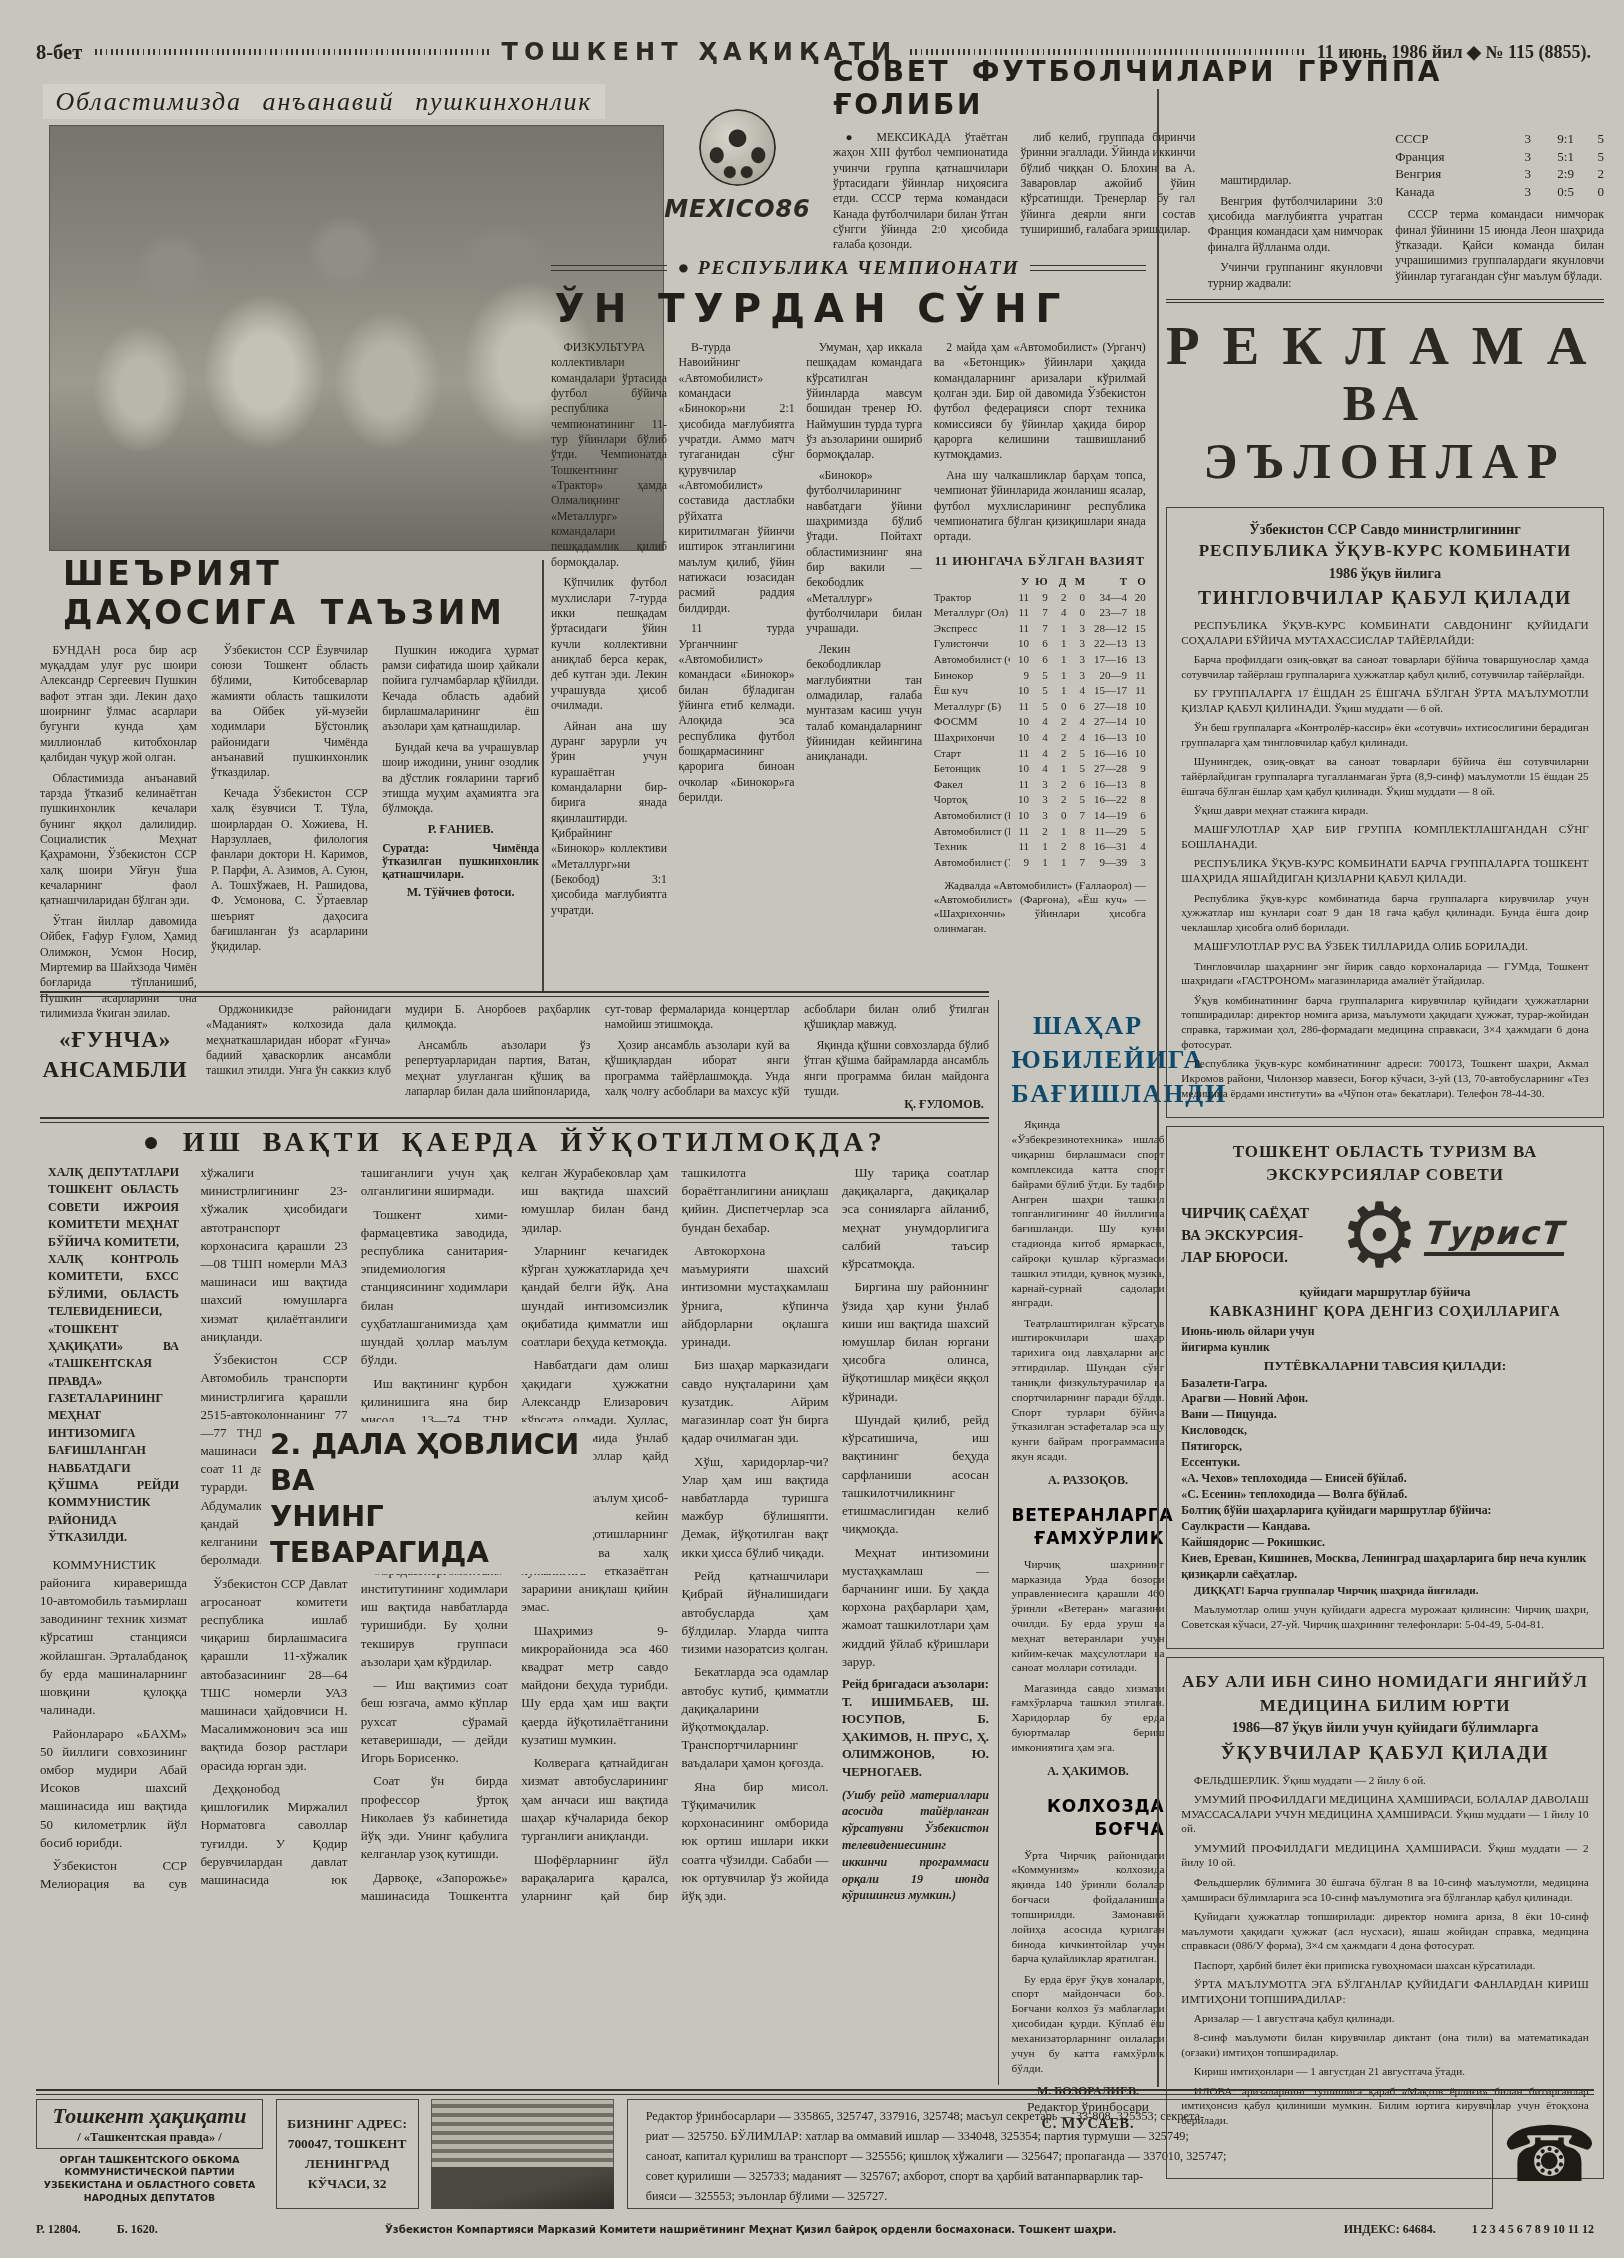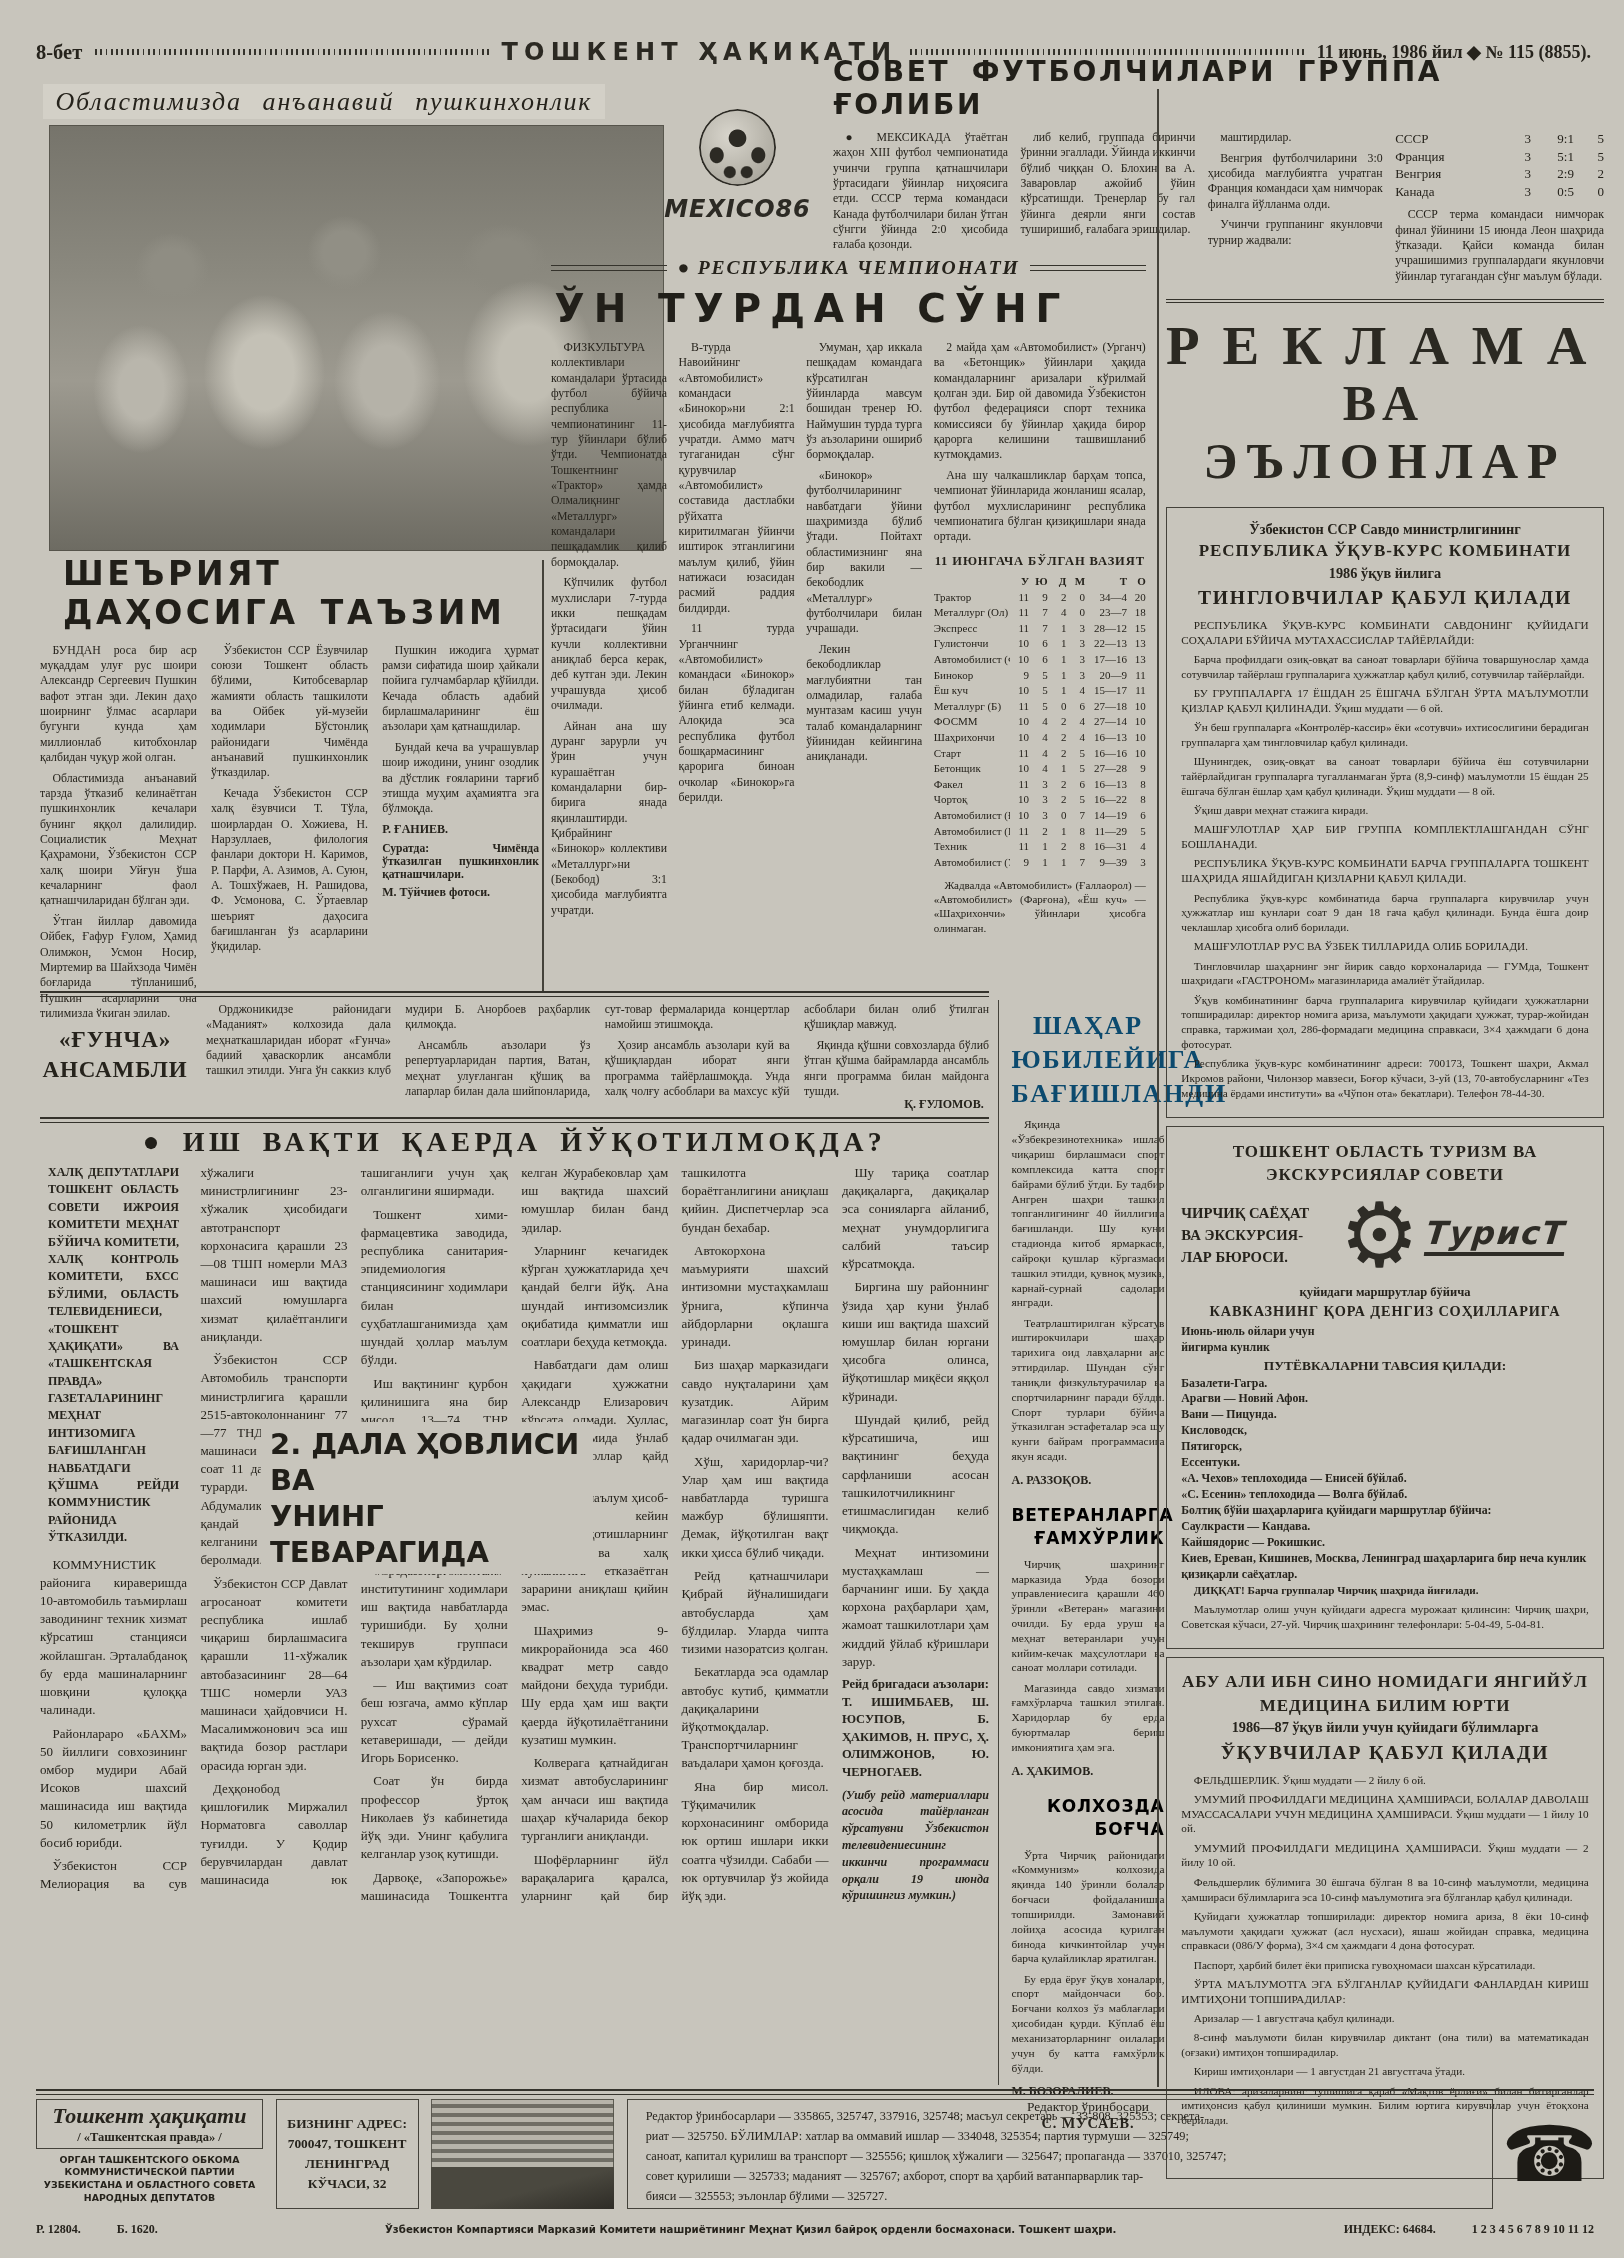--- a/index.html
+++ b/index.html
@@ -31,21 +31,21 @@
   .bphoto{background:
      repeating-linear-gradient(180deg, #b7b4aa 0 5.3px, #706e65 5.3px 9px),
      linear-gradient(180deg,#a8a59b,#7b7970);
      box-shadow:0 0 0 0.9px #56544b inset;position:relative;overflow:hidden;}
   .bphoto:after{content:"";position:absolute;left:0;bottom:0;width:100%;height:38%;
      background:linear-gradient(165deg,#4a483f 55%,#2e2c26);}
 
   
   .bp{margin:0 0 5.3px 0;font-size:11.8px;line-height:1.3;text-align:justify;text-indent:12.5px;}
   .col{overflow:hidden;}
-  .byline{font-weight:bold;text-align:left;font-size:12px;margin:3.6px 0 0;}
+  .byline{font-weight:bold;text-align:center;font-size:12px;margin:3.6px 0 0;}
   .cap{font-weight:bold;font-size:11.6px;margin:5.3px 0 0;text-align:justify;}
 
   
   .fb-head{font-weight:bold;font-size:28px;letter-spacing:2.7px;word-spacing:9px;color:#211f19;}
   .fb-cols{display:flex;gap:12.5px;margin-top:9px;}
   .gt-row{display:flex;font-size:13px;line-height:1.35;}
   .gt-row .tn{flex:1;}
   .gt-row .tv{width:30px;text-align:right;}
   .gt-row .tg{width:43px;text-align:right;}
 
@@ -170,21 +170,21 @@
 
   <div class="abs" style="left:833px;top:55px;width:771px;height:237px;">
     <div class="fb-head sans">СОВЕТ  ФУТБОЛЧИЛАРИ  ГРУППА  ҒОЛИБИ</div>
     <div class="fb-cols">
       <div class="col" style="width:175px;height:178px;">
           <p class="bp">● МЕКСИКАДА ўтаётган жаҳон XIII футбол чемпионатида учинчи группа қатнашчилари ўртасидаги ўйинлар ниҳоясига етди. СССР терма командаси Канада футболчилари билан ўтган сўнгги ўйинда 2:0 ҳисобида ғалаба қозонди.</p>
         </div>
       <div class="col" style="width:175px;height:178px;">
           <p class="bp">либ келиб, группада биринчи ўринни эгаллади. Ўйинда иккинчи бўлиб чиққан О. Блохин ва А. Заваровлар ажойиб ўйин кўрсатишди. Тренерлар бу гал ўйинга деярли янги состав туширишиб, ғалабага эришдилар.</p>
         </div>
-      <div class="col" style="width:175px;height:178px;">
+      <div class="col" style="width:175px;height:178px;margin-top:43px;">
           <p class="bp">маштирдилар.</p>
           <p class="bp">Венгрия футболчиларини 3:0 ҳисобида мағлубиятга учратган Франция командаси ҳам нимчорак финалга йўлланма олди.</p>
           <p class="bp">Учинчи группанинг якунловчи турнир жадвали:</p>
         </div>
       <div class="col" style="width:209px;height:200px;">
         <div>
             <div class="gt-row">
             <span class="tn">СССР</span>
             <span class="tv">3</span>
             <span class="tg">9:1</span>

